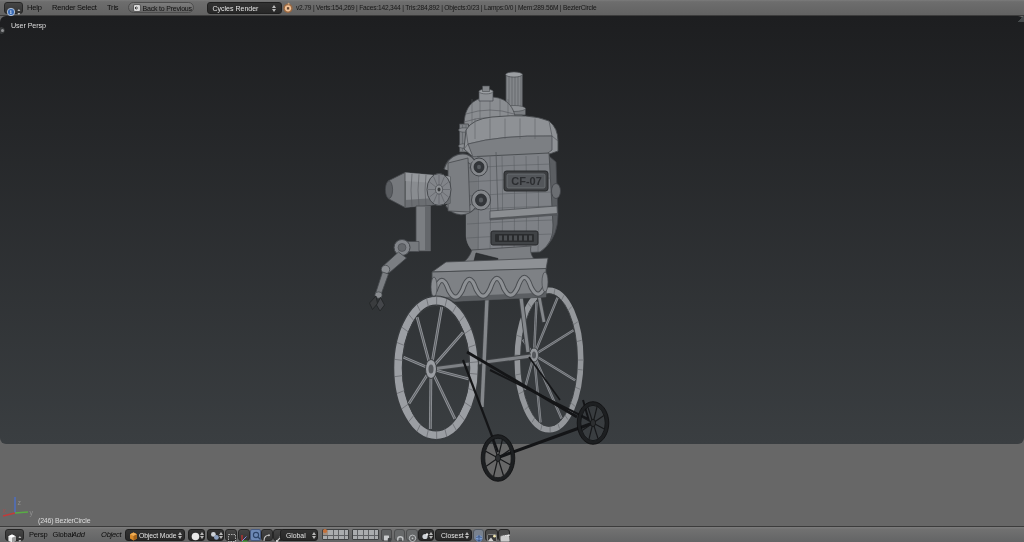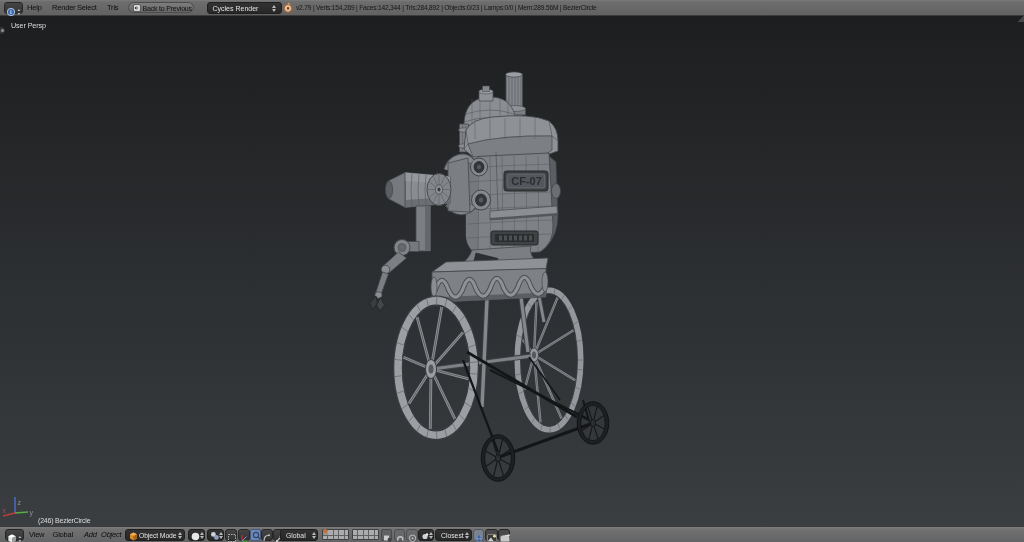--- a/index.html
+++ b/index.html
@@ -2,22 +2,22 @@
 <html><head><meta charset="utf-8">
 <style>
 html,body{margin:0;padding:0;}
 body{width:1024px;height:542px;overflow:hidden;position:relative;
  font-family:"Liberation Sans",sans-serif;background:#676767;}
 .abs{position:absolute;}
 #topbar{left:0;top:0;width:1024px;height:16px;
  background:linear-gradient(#7b7b7b,#6d6d6d 12%,#626262);border-bottom:1px solid #3c3c3c;box-sizing:border-box;}
 #botbar{left:0;top:526px;width:1024px;height:16px;
  background:linear-gradient(#7d7d7d,#717171 15%,#636465);border-top:1px solid #3c3c3c;box-sizing:border-box;}
-#viewport{left:0;top:16px;width:1024px;height:510px;
- background:linear-gradient(#1d1e20,#3a3e41);}
+#viewport{left:0;top:16px;width:1024px;height:428px;
+ background:linear-gradient(#1d1e20,#3a3e41);border-radius:6px;}
 .menu{position:absolute;top:0;height:15px;line-height:15px;font-size:7.5px;letter-spacing:-0.2px;color:#0e0e0e;white-space:nowrap;}
 .ddark{position:absolute;border-radius:3px;background:linear-gradient(#323232,#272727);
  border:1px solid #1f1f1f;box-sizing:border-box;}
 .wtxt{position:absolute;color:#e3e3e3;font-size:8px;white-space:nowrap;}
 .updn{position:absolute;width:5px;}
 .updn:before{content:"";position:absolute;left:0;top:0;border-left:2.5px solid transparent;
  border-right:2.5px solid transparent;border-bottom:3px solid #b9b9b9;}
 .updn:after{content:"";position:absolute;left:0;top:4px;border-left:2.5px solid transparent;
  border-right:2.5px solid transparent;border-top:3px solid #b9b9b9;}
 .ebtn{position:absolute;border-radius:3px;background:linear-gradient(#454545,#333);
@@ -349,23 +349,23 @@
 <div id="botbar" class="abs">
   <div class="ebtn" style="left:4.5px;top:1.5px;width:19px;height:12px;">
     <svg width="17" height="10" viewBox="0 0 17 10">
       <path d="M6 0.6 L9.6 2.2 L9.6 6.8 L6 8.4 L2.4 6.8 L2.4 2.2 Z" fill="#e8e8e8"></path>
       <path d="M6 0.6 L9.6 2.2 L6 3.8 L2.4 2.2 Z" fill="#fff"></path>
       <path d="M6 3.8 L9.6 2.2 L9.6 6.8 L6 8.4 Z" fill="#9a9a9a"></path>
       <path d="M12.4 4l1.5-2 1.5 2z" fill="#b9b9b9"></path>
       <path d="M12.4 6l1.5 2 1.5-2z" fill="#b9b9b9"></path>
     </svg>
   </div>
-  <div class="menu" style="left:29px;">View</div>
+  <div class="menu" style="left:29px;">Persp</div>
   <div class="menu" style="left:52.5px;">Global</div>
-  <div class="menu" style="left:84px;font-style:italic;">Add</div>
+  <div class="menu" style="left:72px;font-style:italic;">Add</div>
   <div class="menu" style="left:101px;font-style:italic;">Object</div>
   <div class="ddark" style="left:125px;top:1.5px;width:60px;height:12px;">
     <svg class="abs" style="left:2.5px;top:2px;" width="9" height="9" viewBox="0 0 9 9">
       <path d="M4.5 0.5 L8 2.2 L8 6.6 L4.5 8.4 L1 6.6 L1 2.2 Z" fill="#d98b2b"></path>
       <path d="M4.5 0.5 L8 2.2 L4.5 4 L1 2.2 Z" fill="#f0ad55"></path>
       <path d="M4.5 4 L8 2.2 L8 6.6 L4.5 8.4 Z" fill="#a3641c"></path>
     </svg>
     <div class="wtxt" style="left:13px;top:2.5px;font-size:6.8px;letter-spacing:-0.1px;">Object Mode</div>
     <div class="updn" style="left:52px;top:2.5px;"></div>
   </div>

